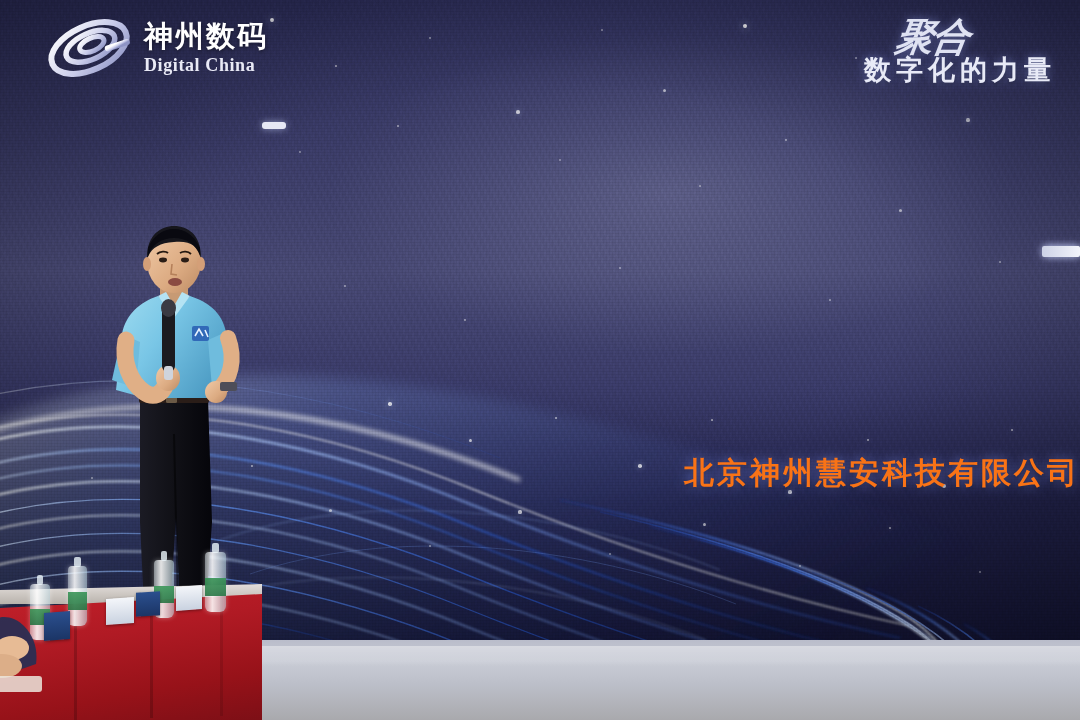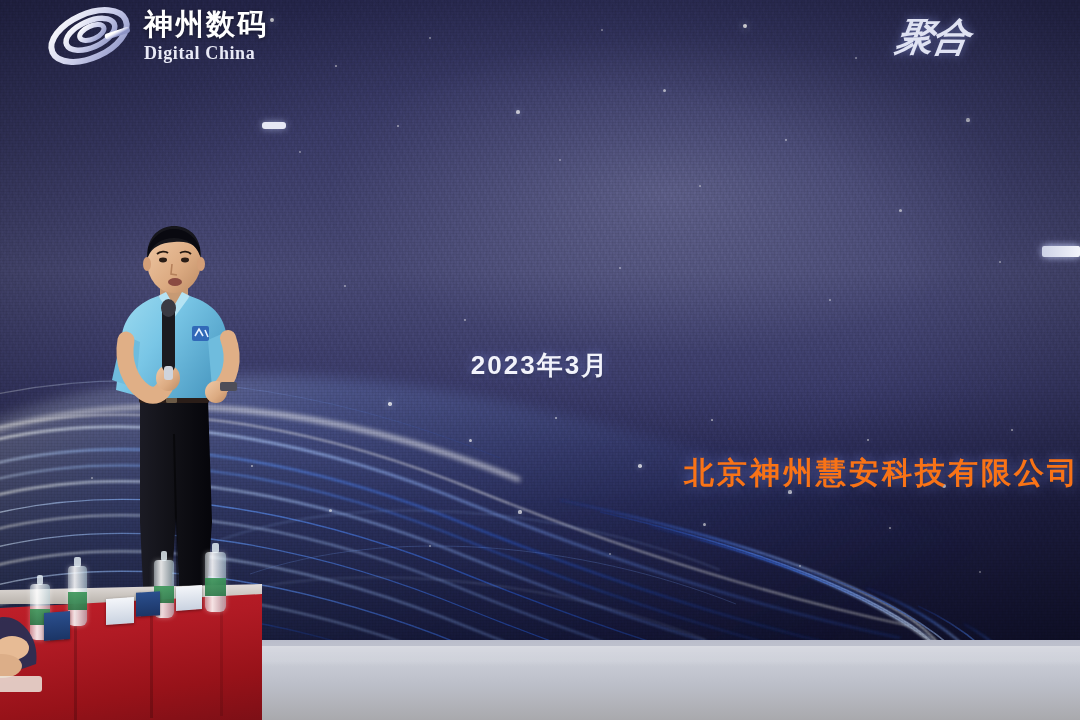--- a/index.html
+++ b/index.html
@@ -55,21 +55,21 @@
     font-size:26px; font-weight:bold; color:#f2f3fb; letter-spacing:2px;
     text-shadow:0 0 10px rgba(140,155,255,.5), 0 2px 4px rgba(0,0,0,.5);
   }
   .slide-company{
     position:absolute; left:0; top:453px; width:1080px; text-align:right;
     font-size:30px; font-weight:bold; color:#f97316; letter-spacing:3px;
     text-shadow:0 0 12px rgba(130,150,255,.6), 0 2px 5px rgba(0,0,0,.5);
   }
 
   
-  .logo-block{ position:absolute; left:44px; top:0; display:flex; align-items:center; gap:10px; }
+  .logo-block{ position:absolute; left:44px; top:12px; display:flex; align-items:center; gap:10px; }
   .logo-mark{ width:90px; height:72px; }
   .logo-text{ display:flex; flex-direction:column; line-height:1; }
   .logo-cn{ font-size:29px; font-weight:bold; color:#fff; letter-spacing:2px;
             text-shadow:0 1px 4px rgba(0,0,0,.5); }
   .logo-en{ font-size:18px; font-weight:bold; color:#e9eaf6; letter-spacing:.6px;
             margin-top:5px; font-family:"Liberation Serif","DejaVu Serif",serif; }
 
   
   .brand-block{ position:absolute; right:24px; top:18px; text-align:right; }
   .brand-cal{
@@ -278,23 +278,23 @@
       </g>
     </svg>
     <div class="logo-text">
       <div class="logo-cn">神州数码</div>
       <div class="logo-en">Digital China</div>
     </div>
   </div>
 
   <div class="brand-block">
     <div class="brand-cal">聚合</div>
-  </div>
-
-  <div class="slide-date">2023年3月</div>
+    <div class="brand-sub">数字化的力量</div>
+  </div>
+
   <div class="slide-company">北京神州慧安科技有限公司</div>
 
   <div class="edge-bar"></div>
 
   <div class="floor"></div>
   <div class="floor-sheen"></div>
 
   <svg class="speaker" viewBox="0 0 170 400">
     <defs>
       <linearGradient id="shirtG" x1="0" y1="0" x2="1" y2="0.6">

